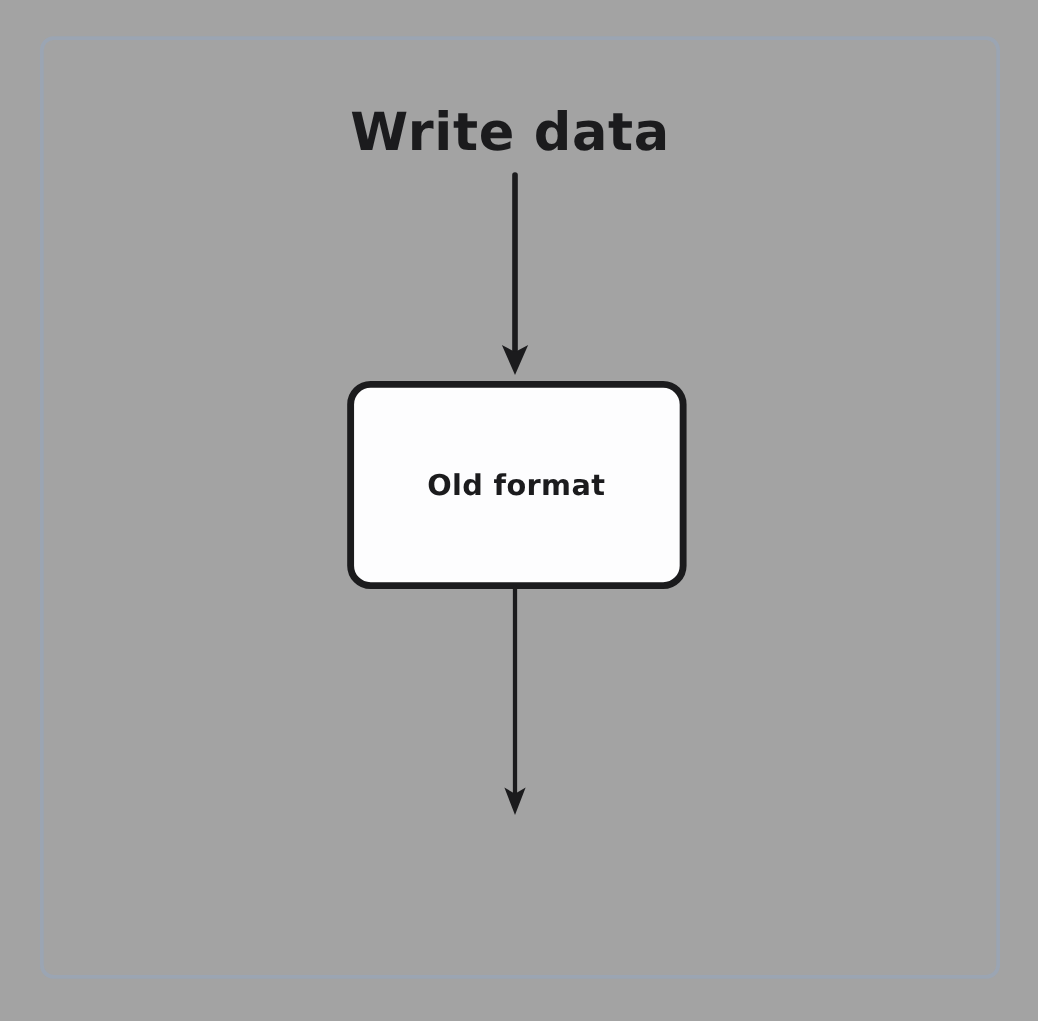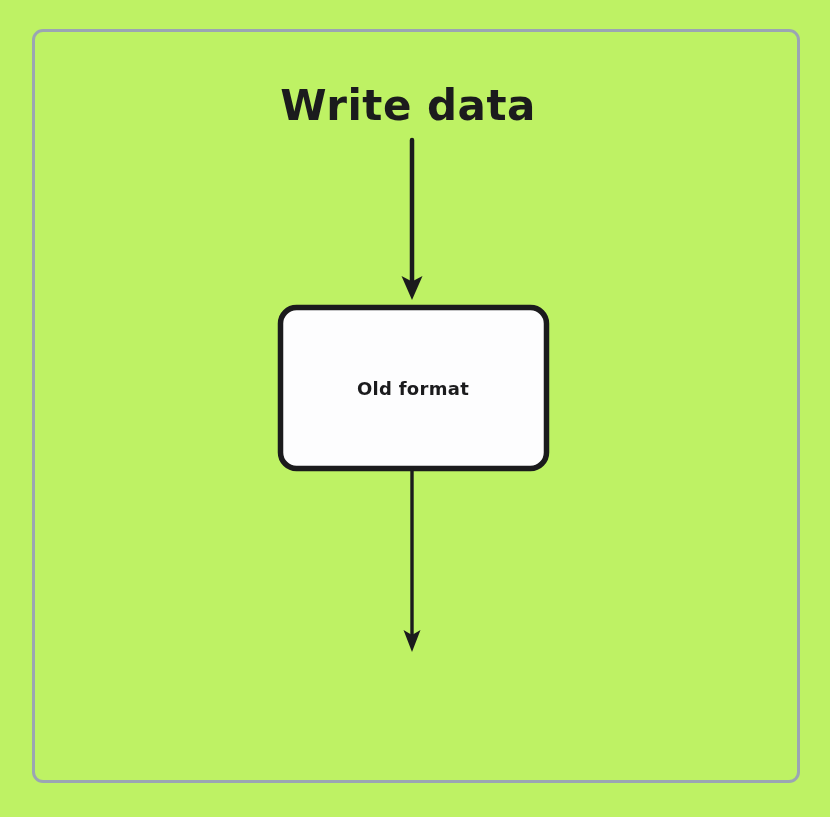--- a/index.html
+++ b/index.html
@@ -12,21 +12,21 @@
     width: 830px;
     height: 817px;
     overflow: hidden;
     font-family: "DejaVu Sans", sans-serif;
   }
 
   #diagram-root {
     position: relative;
     width: 830px;
     height: 817px;
-    background: #bef264;
+    background: #a3a3a3;
   }
 
   
   .frame {
     position: absolute;
     left: 32px;
     top: 29px;
     width: 768px;
     height: 754px;
     box-sizing: border-box;
@@ -71,21 +71,21 @@
     top: 664px;
     font-size: 44px;
     line-height: 54px;
     transform: translateX(0px);
   }
 
   .label-node {
     left: 278px;
     width: 270px;
     top: 374px;
-    font-size: 18px;
+    font-size: 23px;
     line-height: 30px;
     font-weight: 700;
     letter-spacing: 0.3px;
   }
 </style>
 </head>
 <body>
 
 <div id="diagram-root">
 

